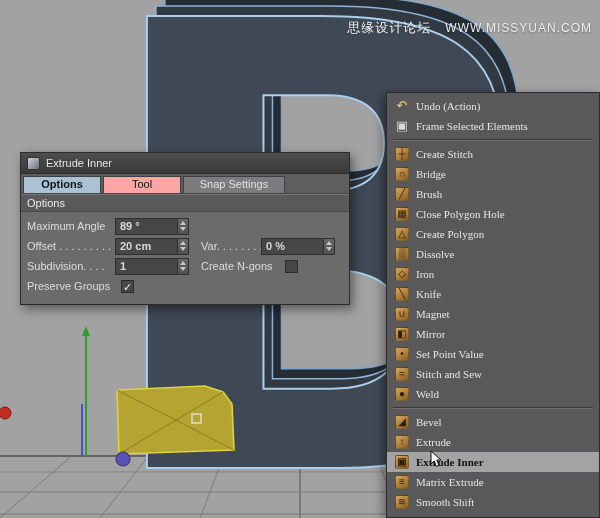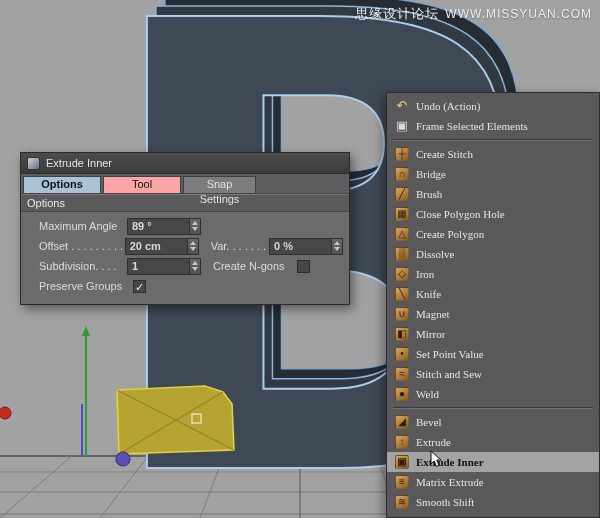--- a/index.html
+++ b/index.html
@@ -2,21 +2,21 @@
 <html><head>
 <meta charset="utf-8">
 <style>
   html,body{margin:0;padding:0;background:#333;}
   *{box-sizing:border-box;}
   .stage{position:relative;width:600px;height:518px;overflow:hidden;
          background:#a2a2a2;font-family:"Liberation Sans",sans-serif;}
   .scene{position:absolute;left:0;top:0;z-index:1;}
 
   
-  .watermark{position:absolute;top:5px;right:8px;z-index:5;display:flex;align-items:baseline;gap:6px;
+  .watermark{position:absolute;top:19px;right:8px;z-index:5;display:flex;align-items:baseline;gap:14px;
              color:#f5f5f5;text-shadow:0 1px 2px rgba(0,0,0,.35);}
   .wm-site{font-size:13px;letter-spacing:1px;}
   .wm-url{font-size:12px;letter-spacing:1px;color:#eee;}
 
   
   .dialog{position:absolute;left:20px;top:152px;width:330px;z-index:10;
           background:#6b6b6b;border:1px solid #2b2b2b;box-shadow:3px 4px 10px rgba(0,0,0,.45);
           font-size:11px;color:#e0e0e0;}
   .dlg-titlebar{height:21px;background:linear-gradient(#4d4d4d,#3a3a3a);display:flex;align-items:center;
           gap:6px;padding:0 6px;border-bottom:1px solid #2b2b2b;}
@@ -24,21 +24,21 @@
           border:1px solid #2f3338;border-radius:2px;}
   .dlg-title{font-size:11px;color:#e4e4e4;}
   .tab-row{display:flex;gap:2px;background:#5e5e5e;padding:2px 2px 0 2px;border-bottom:1px solid #454545;}
   .tab{height:17px;line-height:15px;padding:0 10px;border:1px solid #3a3f44;border-bottom:none;
        background:#fca5a5;color:#10151a;text-align:center;cursor:default;}
   .tab.active{background:#abc1d4;font-weight:bold;}
   .tab.gray{background:#7c7c7c;color:#e2e2e2;}
   .section-hdr{background:#5a5a5a;border-top:1px solid #777;border-bottom:1px solid #474747;
        padding:2px 6px;color:#e8e8e8;}
   .dlg-body{padding:4px 6px 8px 6px;}
-  .row{display:flex;align-items:center;height:20px;margin-left:12px;}
+  .row{display:flex;align-items:center;height:20px;}
   .lbl{width:88px;color:#dcdcdc;white-space:nowrap;overflow:hidden;}
   .lbl2{margin-left:12px;width:60px;color:#dcdcdc;white-space:nowrap;overflow:hidden;}
   .lbl3{margin-left:12px;width:80px;color:#dcdcdc;white-space:nowrap;overflow:hidden;}
   .spinfield{display:flex;align-items:stretch;height:17px;font-weight:bold;}
   .field{width:62px;background:#474747;border:1px solid #2f2f2f;border-right:none;
          display:flex;align-items:center;padding:0 4px;color:#d8d8d8;}
   .arrows{width:12px;background:linear-gradient(#676767,#515151);border:1px solid #2f2f2f;
          display:flex;flex-direction:column;align-items:center;justify-content:space-evenly;}
   .arr-up{width:0;height:0;border-left:3px solid transparent;border-right:3px solid transparent;
          border-bottom:4px solid #c6c6c6;}
@@ -113,21 +113,21 @@
   </div>
 
   <div class="dialog">
     <div class="dlg-titlebar">
       <span class="dlg-title-icon"></span>
       <span class="dlg-title">Extrude Inner</span>
     </div>
     <div class="tab-row">
       <div class="tab active" style="width:78px">Options</div>
       <div class="tab" style="width:78px">Tool</div>
-      <div class="tab gray" style="width:73px">Snap Settings</div>
+      <div class="tab gray" style="width:102px">Snap Settings</div>
     </div>
     <div class="section-hdr">Options</div>
     <div class="dlg-body">
       <div class="row">
         <span class="lbl">Maximum Angle</span>
         <span class="spinfield">
           <span class="field">89 °</span>
           <span class="arrows">
               <i class="arr-up"></i>
               <i class="arr-dn"></i>

